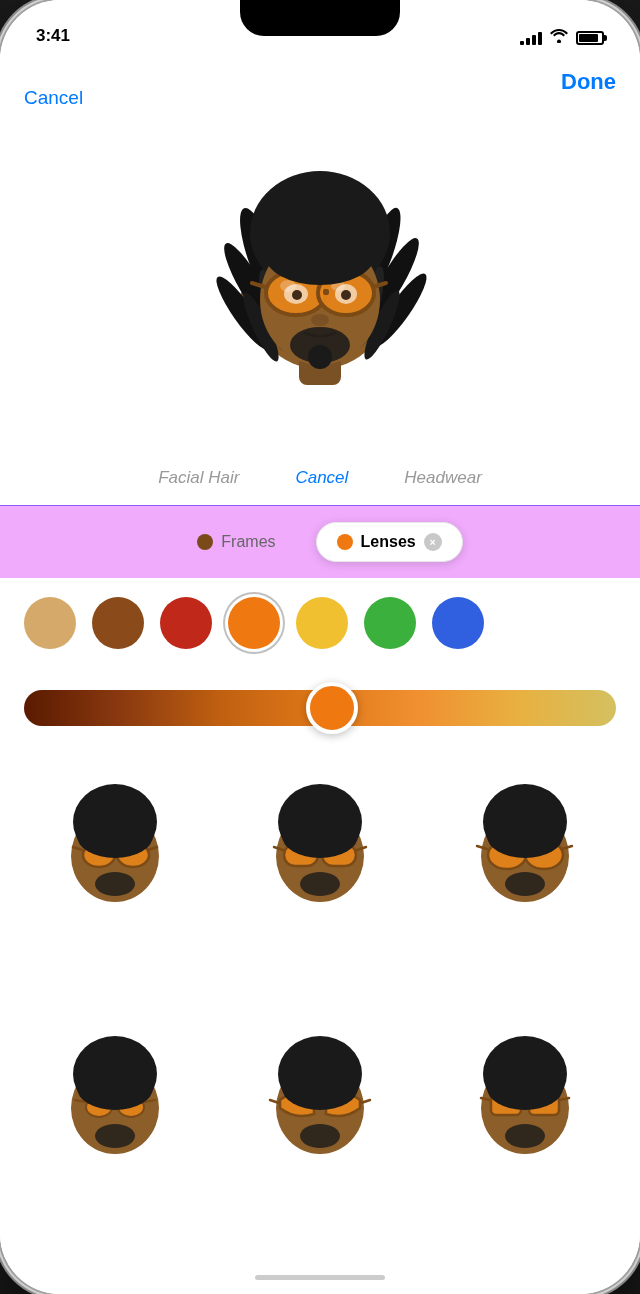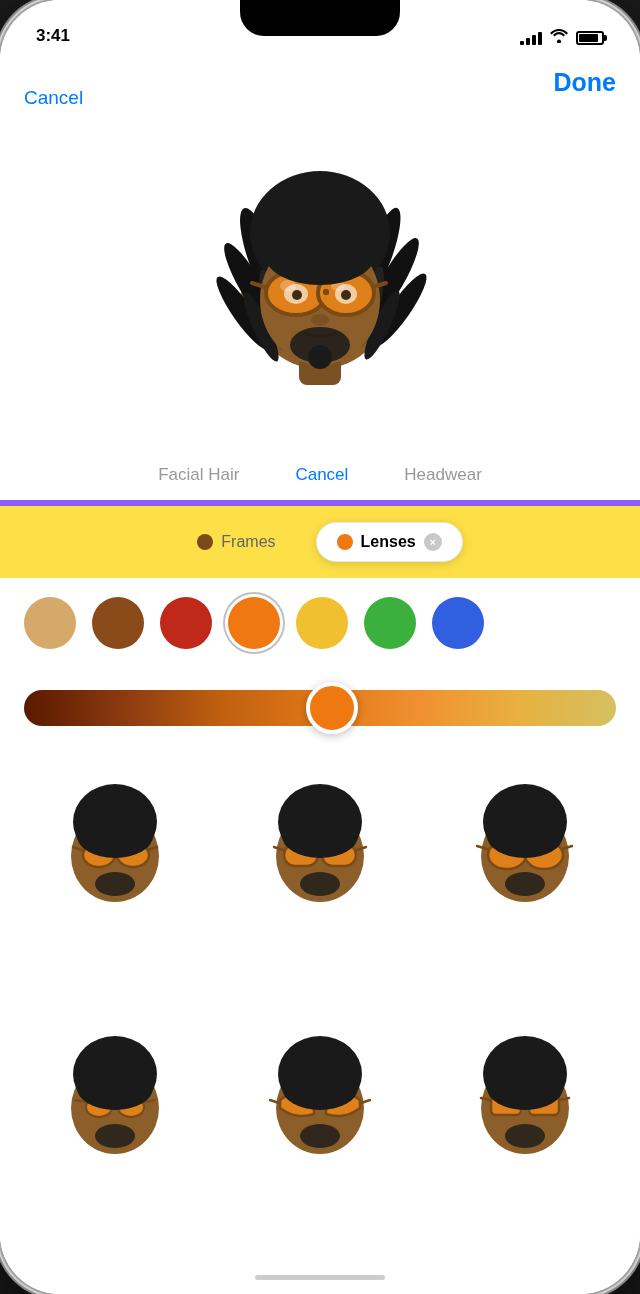--- a/index.html
+++ b/index.html
@@ -156,21 +156,21 @@
 
     .nav-cancel {
       color: #007AFF;
       font-size: 19px;
       cursor: pointer;
       margin-top: 32px;
     }
 
     .nav-done {
       color: #007AFF;
-      font-size: 25px;
+      font-size: 22px;
       font-weight: 600;
       cursor: pointer;
     }
 
     
     .avatar-area {
       flex: 0 0 auto;
       height: 340px;
       background: #ffffff;
       display: flex;
@@ -186,21 +186,22 @@
 
     
     .category-tabs {
       height: 56px;
       background: #ffffff;
       display: flex;
       align-items: flex-end;
       justify-content: center;
       gap: 0;
       flex-shrink: 0;
-      border-bottom: 6px solid #8b5cf6;
+      border-bottom: 1px solid #8b5cf6;
+      font-style: italic;
     }
 
     .tab-item {
       font-size: 17px;
       color: #999;
       padding: 0 28px;
       height: 100%;
       display: flex;
       align-items: center;
       cursor: pointer;
@@ -208,21 +209,21 @@
     }
 
     .tab-item.active {
       color: #007AFF;
       font-weight: 500;
     }
 
     
     .filter-row {
       height: 72px;
-      background: #fde047;
+      background: #f0abfc;
       display: flex;
       align-items: center;
       justify-content: center;
       gap: 20px;
       flex-shrink: 0;
     }
 
     .filter-pill {
       display: flex;
       align-items: center;

